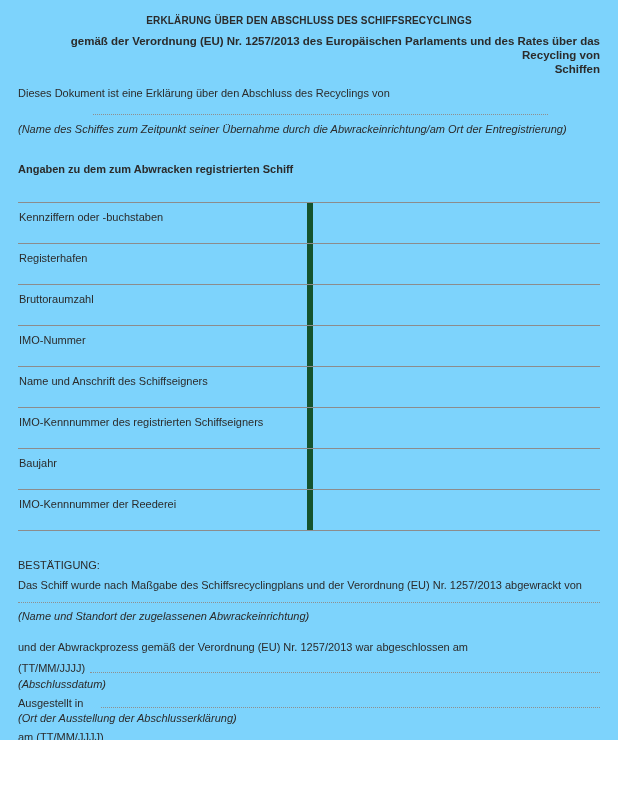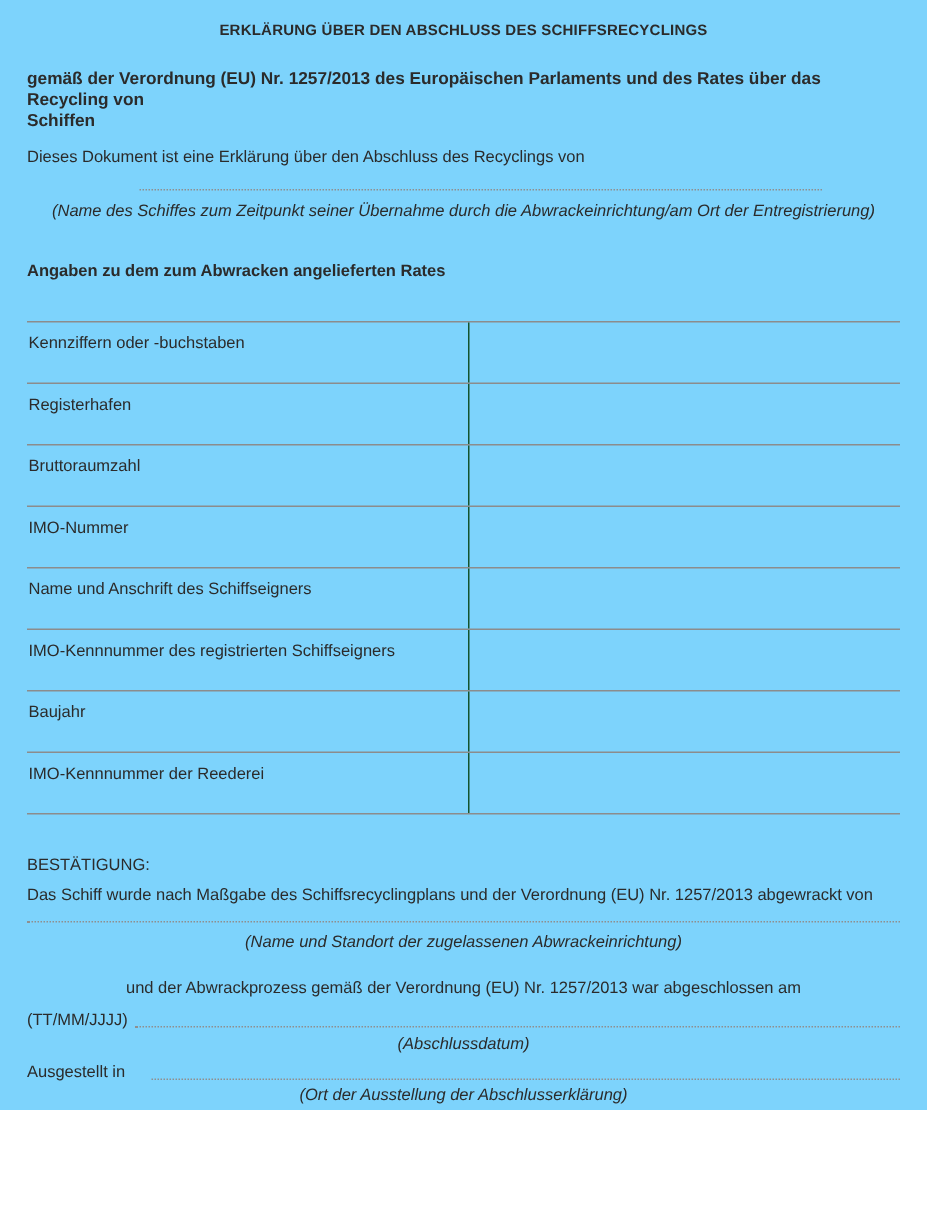--- a/index.html
+++ b/index.html
@@ -21,40 +21,39 @@
   }
   .title {
     margin-top: 3px;
     text-align: center;
     font-size: 10px;
     font-weight: bold;
     letter-spacing: 0.15px;
     line-height: 1.15;
   }
   .subtitle {
-    margin-top: 19px;
-    text-align: left;
+    margin-top: 7px;
+    text-align: right;
     font-size: 11.5px;
     font-weight: bold;
     line-height: 1.22;
   }
   .intro {
     margin-top: 11px;
     line-height: 1.2;
   }
   .ship-name-line {
     margin-top: 14px;
     margin-left: 75px;
     width: 455px;
     height: 0;
     border-bottom: 1.5px dotted #8f8f8f;
   }
   .caption {
     font-style: italic;
-    text-align: center;
     white-space: nowrap;
     line-height: 1.2;
   }
   .caption.ship-caption { margin-top: 8px; }
   .section-heading {
     margin-top: 27px;
     font-weight: bold;
   }
   .ship-table {
     margin-top: 27px;
@@ -63,39 +62,39 @@
   .t-row {
     display: flex;
     box-sizing: border-box;
     height: 41px;
     border-bottom: 1px solid #8c8c8c;
   }
   .t-cell-label {
     box-sizing: border-box;
     width: 295px;
     padding: 8px 6px 0 1px;
-    border-right: 1px solid #14532d;
+    border-right: 6px solid #14532d;
   }
   .t-cell-value {
     flex: 1;
   }
   .confirm-heading {
     margin-top: 28px;
   }
   .statement {
     margin-top: 8px;
     line-height: 1.2;
   }
   .full-dotted {
     margin-top: 10px;
     height: 0;
     border-bottom: 1.5px dotted #8f8f8f;
   }
   .caption.facility-caption { margin-top: 7px; }
-  .statement.completion { margin-top: 18px; text-align: center; }
+  .statement.completion { margin-top: 18px; }
   .fillrow {
     display: flex;
     margin-top: 8px;
     line-height: 1.2;
     justify-content: space-between;
   }
   .fillrow .lbl {
     white-space: nowrap;
     padding-right: 5px;
   }
@@ -121,21 +120,21 @@
     <div>gemäß der Verordnung (EU) Nr. 1257/2013 des Europäischen Parlaments und des Rates über das Recycling von</div>
     <div>Schiffen</div>
   </div>
 
   <div class="intro">Dieses Dokument ist eine Erklärung über den Abschluss des Recyclings von</div>
 
   <div class="ship-name-line"></div>
 
   <div class="caption ship-caption">(Name des Schiffes zum Zeitpunkt seiner Übernahme durch die Abwrackeinrichtung/am Ort der Entregistrierung)</div>
 
-  <div class="section-heading">Angaben zu dem zum Abwracken angelieferten Rates</div>
+  <div class="section-heading">Angaben zu dem zum Abwracken registrierten Schiff</div>
 
   <div class="ship-table">
     <div class="t-row">
       <div class="t-cell-label">Kennziffern oder -buchstaben</div>
       <div class="t-cell-value"></div>
     </div>
     <div class="t-row">
       <div class="t-cell-label">Registerhafen</div>
       <div class="t-cell-value"></div>
     </div>

